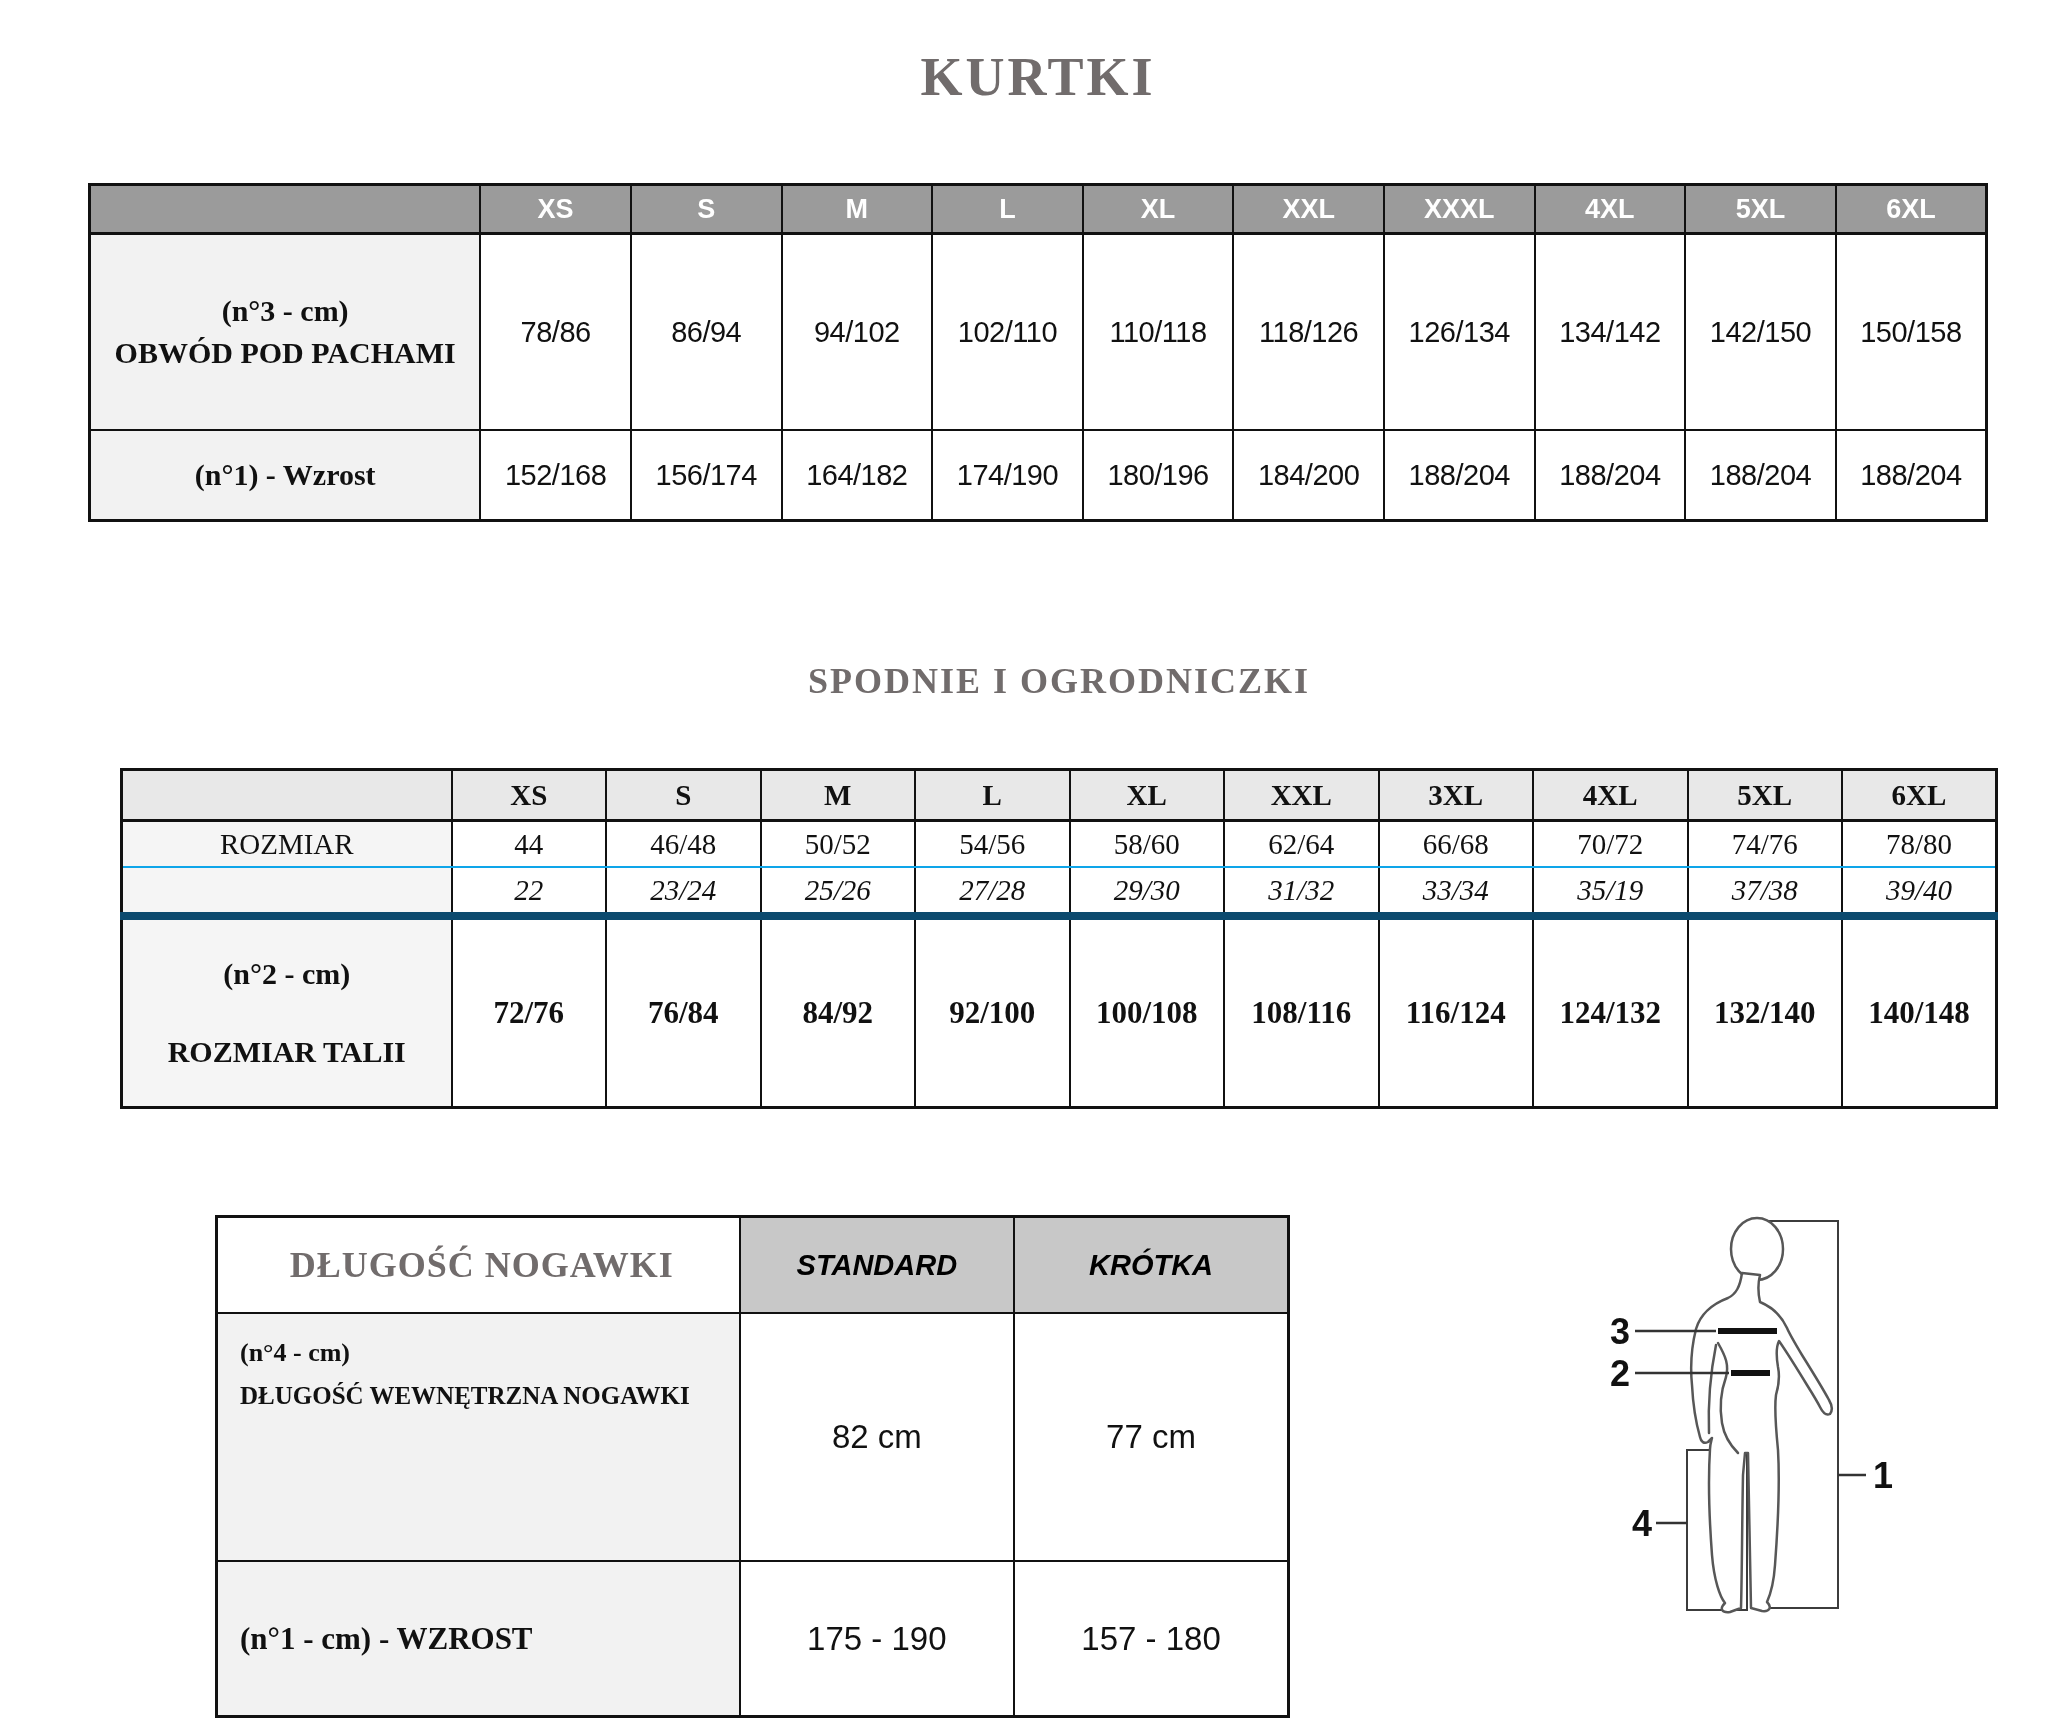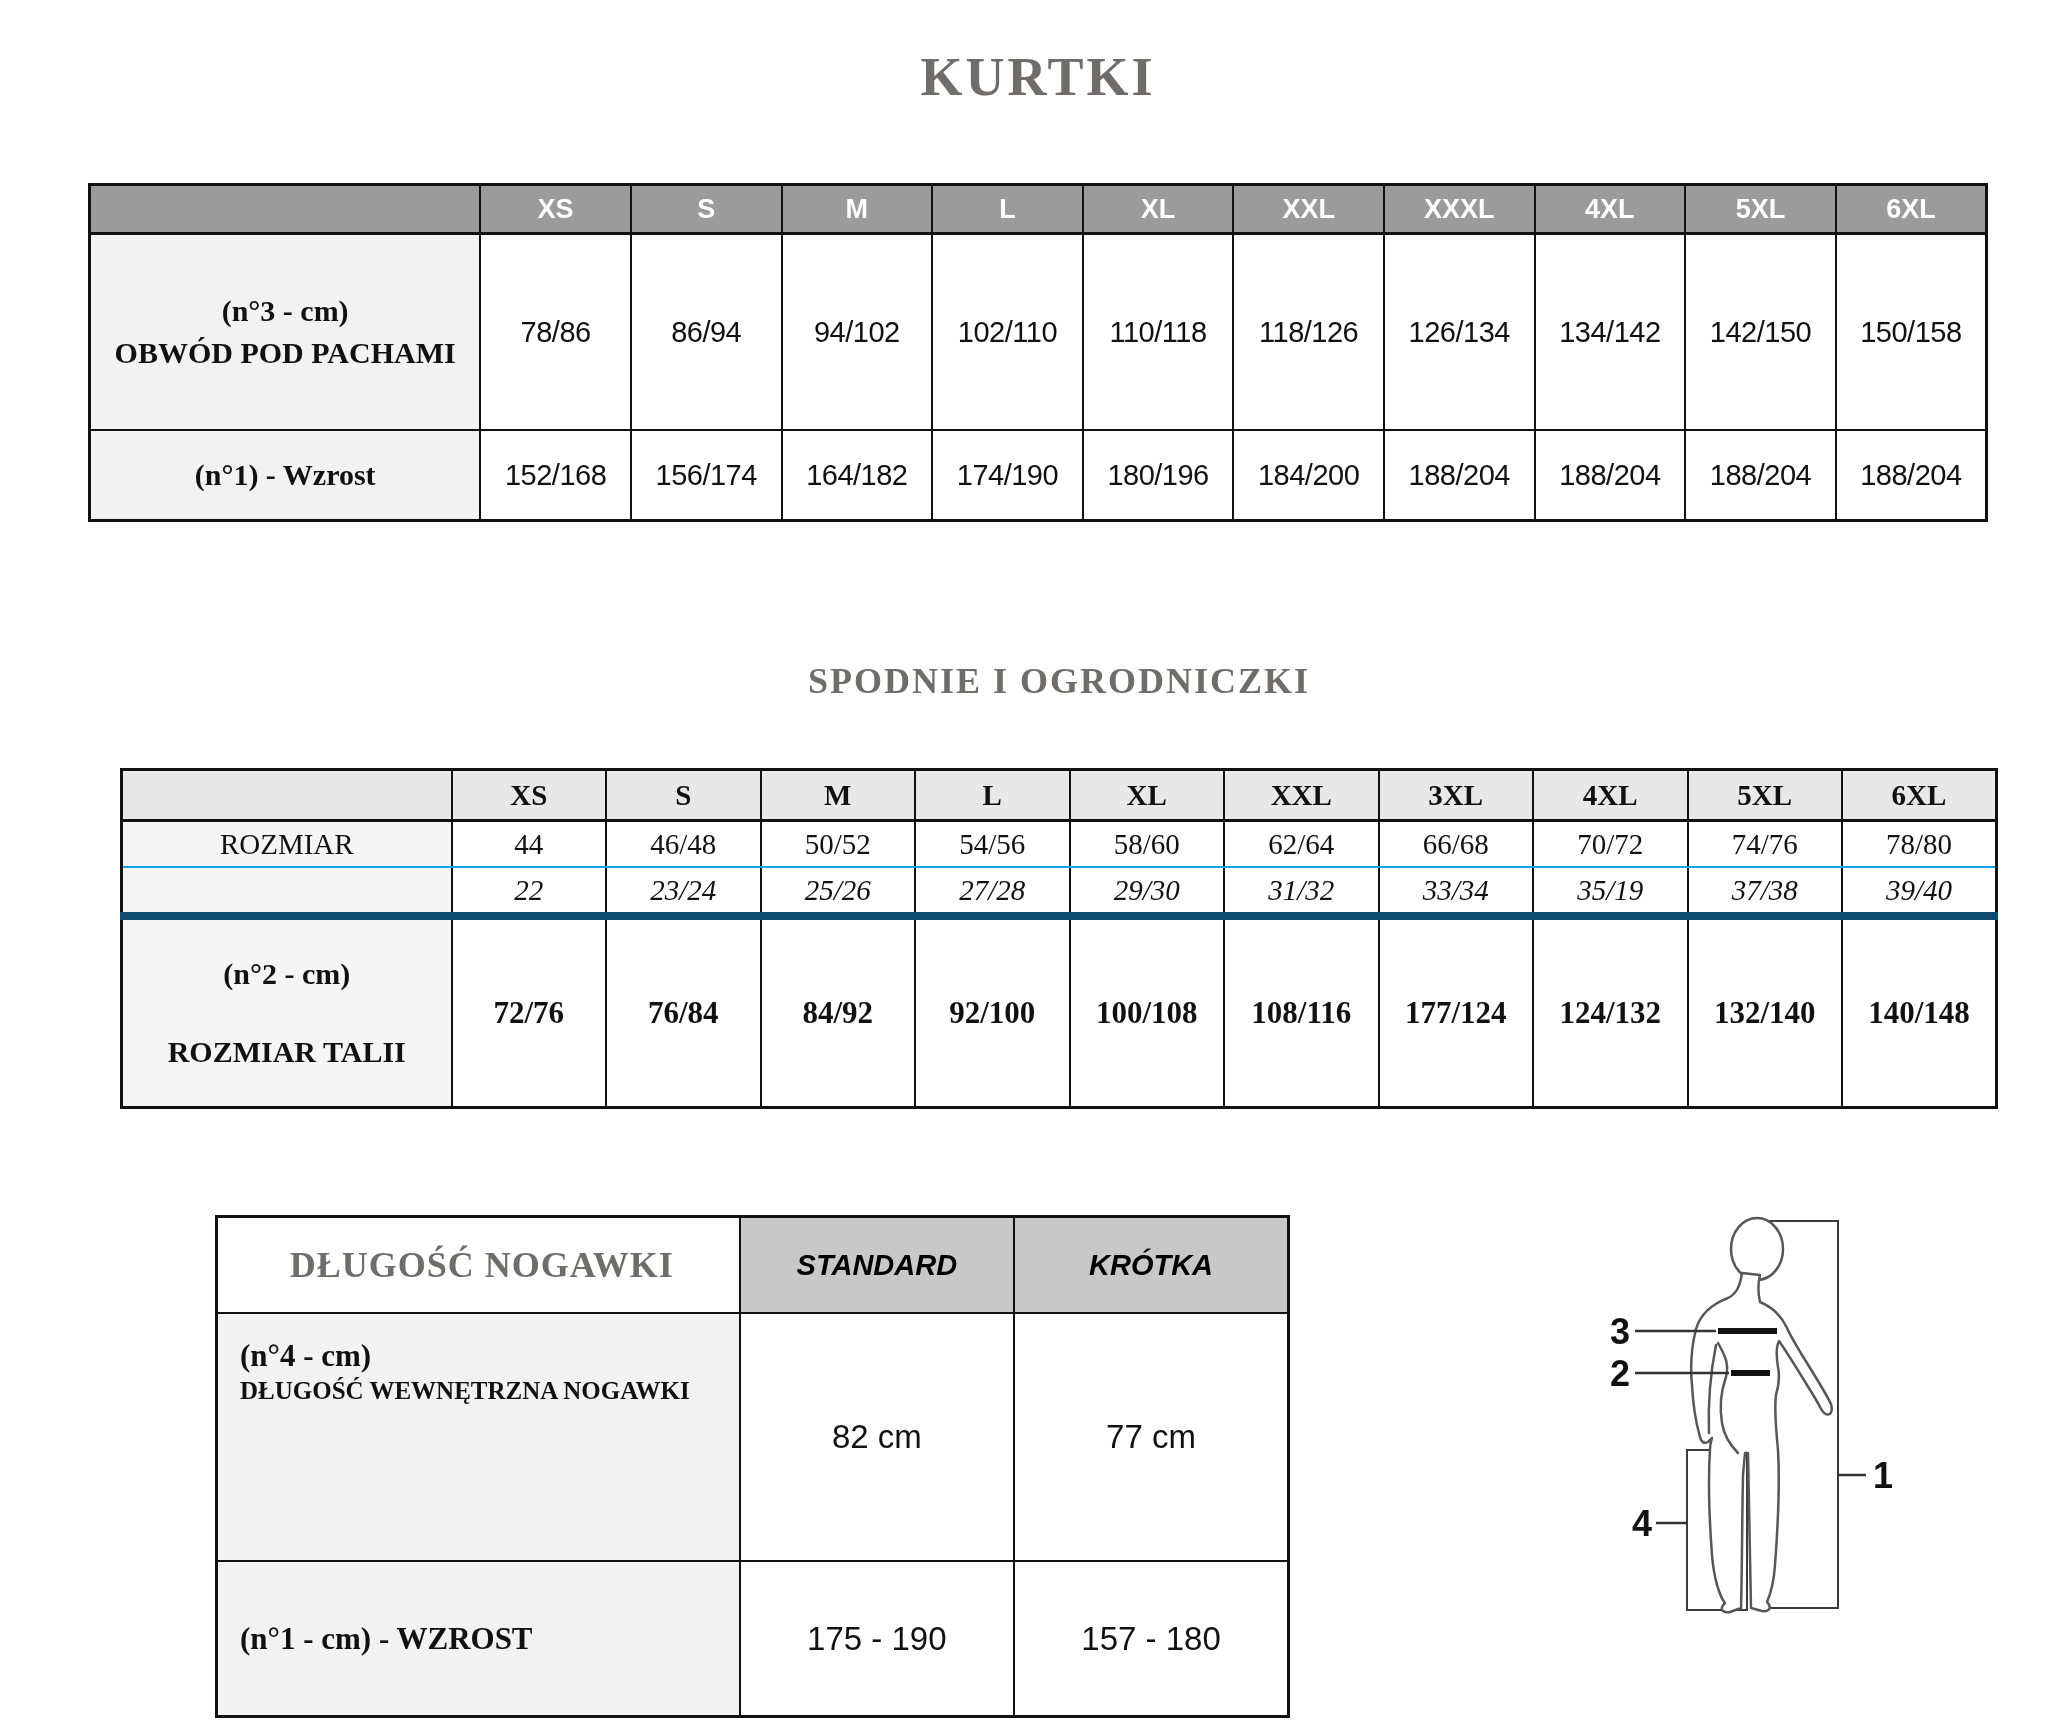--- a/index.html
+++ b/index.html
@@ -44,21 +44,21 @@
                    font-weight:bold;font-size:36px;letter-spacing:1px;padding-left:8px;}
   #table-nogawki th.colhead{background:#c8c8c8;color:#000000;font-family:"Liberation Sans",sans-serif;
                    font-weight:bold;font-size:29px;font-style:italic;}
   #table-nogawki td{background:#ffffff;text-align:center;vertical-align:middle;
                    font-family:"Liberation Sans",sans-serif;font-size:33px;}
   #table-nogawki td.rowlabel{background:#f2f2f2;text-align:left;padding-left:22px;
                    font-family:"Liberation Serif",serif;font-weight:bold;}
   #table-nogawki tr.r1 td{height:221px;}
   #table-nogawki tr.r1 td.rowlabel{vertical-align:top;padding-top:24px;}
   #table-nogawki tr.r2 td{height:151px;}
-  .lbl-big{font-size:31px;display:block;margin-bottom:3px;}
+  .lbl-big{font-size:26px;display:block;margin-bottom:14px;}
   .lbl-small{font-size:25px;display:block;}
   .lbl-one{font-size:31px;}
 
   #figure-wrap{position:absolute;left:1590px;top:1195px;width:320px;height:430px;}
 </style>
 </head>
 <body>
 
 <div id="page">
 
@@ -184,21 +184,21 @@
       <td class="rowlabel">
         <span>(n°2 - cm)</span><br>
         <span>ROZMIAR TALII</span>
       </td>
       <td>72/76</td>
       <td>76/84</td>
       <td>84/92</td>
       <td>92/100</td>
       <td>100/108</td>
       <td>108/116</td>
-      <td>177/124</td>
+      <td>116/124</td>
       <td>124/132</td>
       <td>132/140</td>
       <td>140/148</td>
     </tr>
   </tbody>
     </table>
 
   <table id="table-nogawki">
     <colgroup>
       <col style="width:48.8%">

